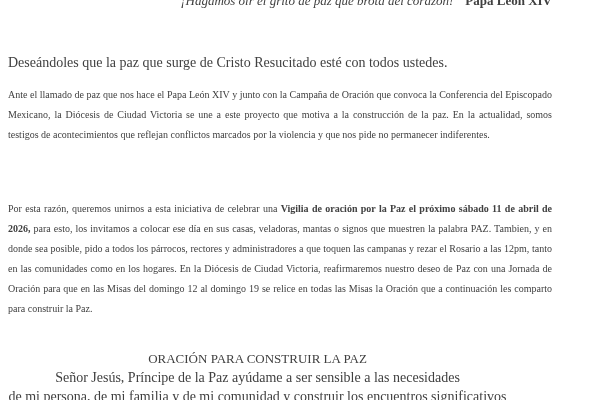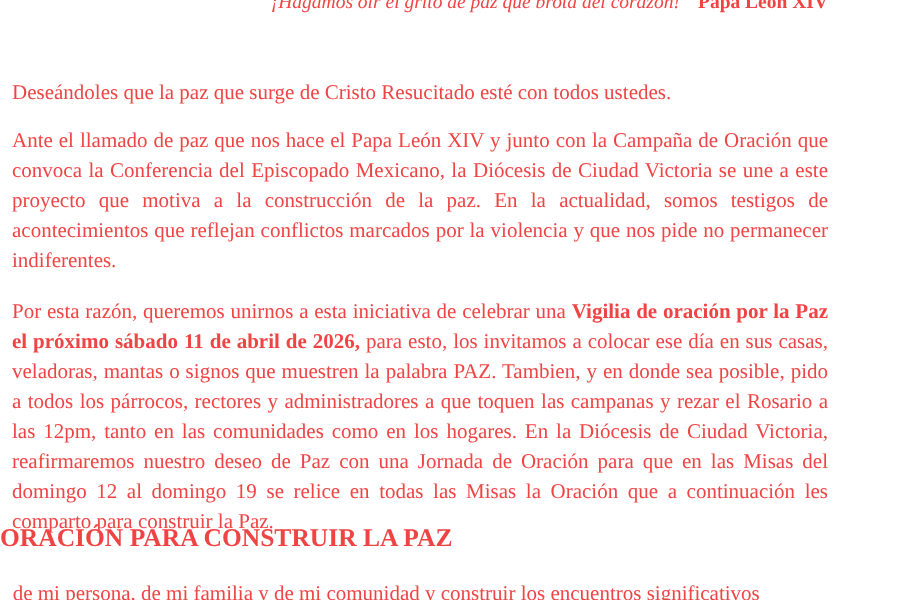--- a/index.html
+++ b/index.html
@@ -3,21 +3,21 @@
 <meta charset="utf-8">
 <style>
   html, body { margin: 0; padding: 0; background: #ffffff; }
   .sheet {
     position: relative;
     width: 560px;
     height: 400px;
     background: #ffffff;
     overflow: hidden;
     font-family: "Liberation Serif", "DejaVu Serif", serif;
-    color: #ef4444;
+    color: #404040;
   }
   .quote-line {
     position: absolute;
     top: -7px;
     left: 0;
     right: 8px;
     text-align: right;
     font-size: 13px;
     line-height: 16px;
     white-space: nowrap;
@@ -38,35 +38,35 @@
     top: 53px;
     left: 8px;
     right: 16px;
     font-size: 14px;
     line-height: 19px;
   }
   .para {
     position: absolute;
     left: 8px;
     right: 8px;
-    font-size: 14px;
+    font-size: 10px;
     line-height: 20px;
     text-align: justify;
   }
   .para1 { top: 85px; }
   .para2 { top: 199px; }
   .bold-inline { font-weight: bold; }
   .prayer-heading {
     position: absolute;
     top: 349px;
     left: 0;
     right: 45px;
-    text-align: left;
-    font-weight: bold;
-    font-size: 17px;
+    text-align: center;
+    font-weight: normal;
+    font-size: 13px;
     line-height: 19px;
   }
   .prayer-line1 {
     position: absolute;
     top: 368px;
     left: 0;
     right: 45px;
     text-align: center;
     font-size: 14px;
     line-height: 19px;
@@ -94,16 +94,17 @@
   <div class="greeting">Deseándoles que la paz que surge de Cristo Resucitado esté con todos ustedes.</div>
 
   <div class="para para1">Ante el llamado de paz que nos hace el Papa León XIV y junto con la Campaña de Oración que convoca la Conferencia del Episcopado Mexicano, la Diócesis de Ciudad Victoria se une a este proyecto que motiva a la construcción de la paz. En la actualidad, somos testigos de acontecimientos que reflejan conflictos marcados por la violencia y que nos pide no permanecer indiferentes.</div>
 
   <div class="para para2">
     <span>Por esta razón, queremos unirnos a esta iniciativa de celebrar una </span><span class="bold-inline">Vigilia de oración por la Paz el próximo sábado 11 de abril de 2026,</span><span> para esto, los invitamos a colocar ese día en sus casas, veladoras, mantas o signos que muestren la palabra PAZ. Tambien, y en donde sea posible, pido a todos los párrocos, rectores y administradores a que toquen las campanas y rezar el Rosario a las 12pm, tanto en las comunidades como en los hogares. En la Diócesis de Ciudad Victoria, reafirmaremos nuestro deseo de Paz con una Jornada de Oración para que en las Misas del domingo 12 al domingo 19 se relice en todas las Misas la Oración que a continuación les comparto para construir la Paz.</span>
   </div>
 
   <div class="prayer-heading">ORACIÓN PARA CONSTRUIR LA PAZ</div>
 
+  <div class="prayer-line1">Señor Jesús, Príncipe de la Paz ayúdame a ser sensible a las necesidades</div>
 
   <div class="prayer-line2">de mi persona, de mi familia y de mi comunidad y construir los encuentros significativos</div>
 
 </div>
 
 </body></html>

